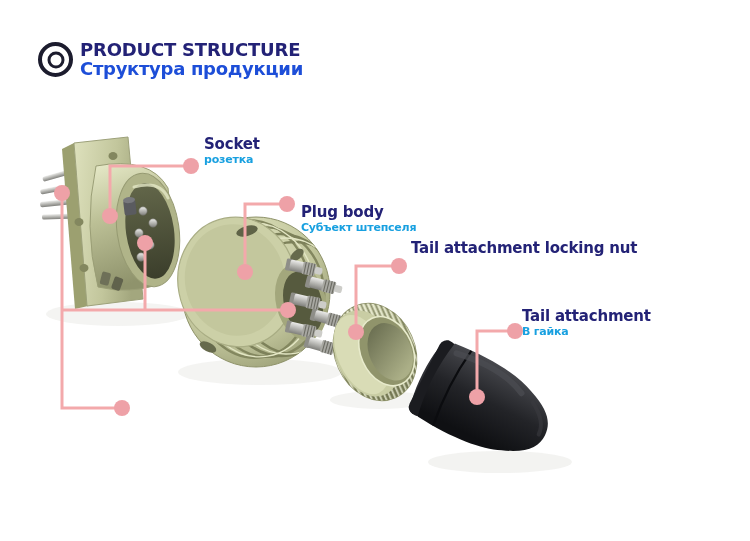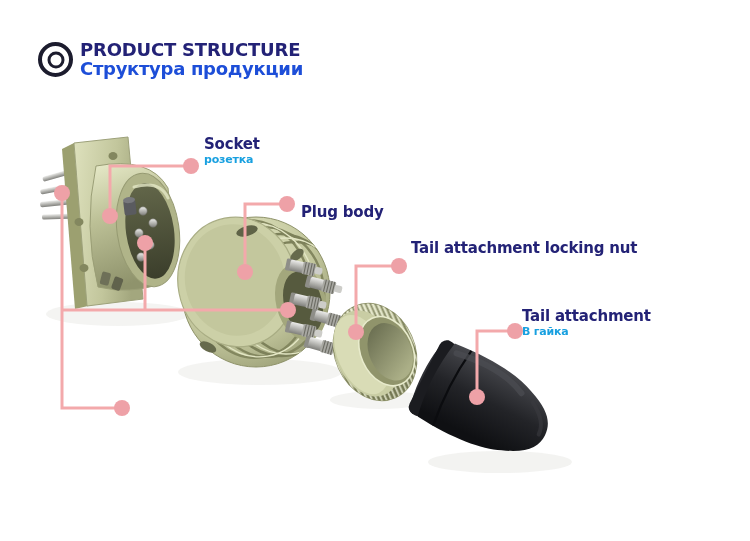--- a/index.html
+++ b/index.html
@@ -218,20 +218,21 @@
       <div class="title-ru">Структура продукции</div>
     </div>
   </div>
 
   <div class="plabel lbl-socket">
     <div class="en">Socket</div>
     <div class="ru">розетка</div>
   </div>
   <div class="plabel lbl-plug">
     <div class="en">Plug body</div>
+    <div class="ru">Субъект штепселя</div>
   </div>
   <div class="plabel lbl-nut">
     <div class="en">Tail attachment locking nut</div>
   </div>
   <div class="plabel lbl-tail">
     <div class="en">Tail attachment</div>
     <div class="ru">В гайка</div>
   </div>
 
 </div>

